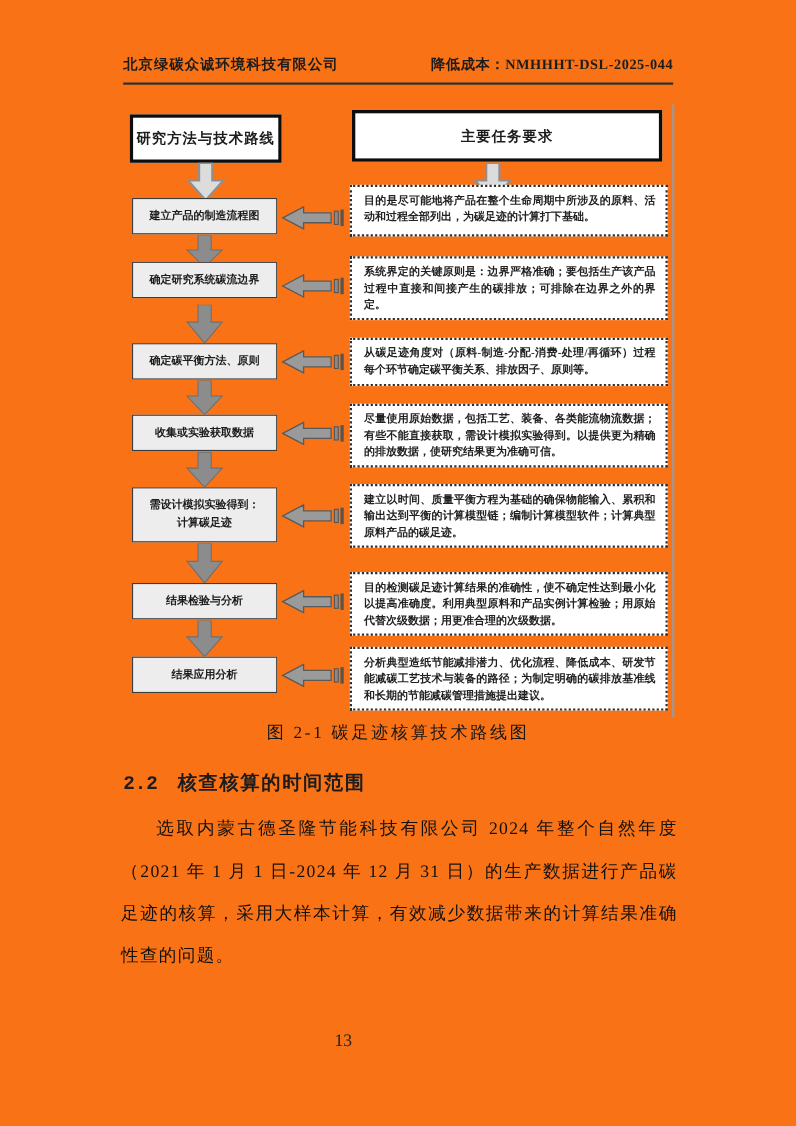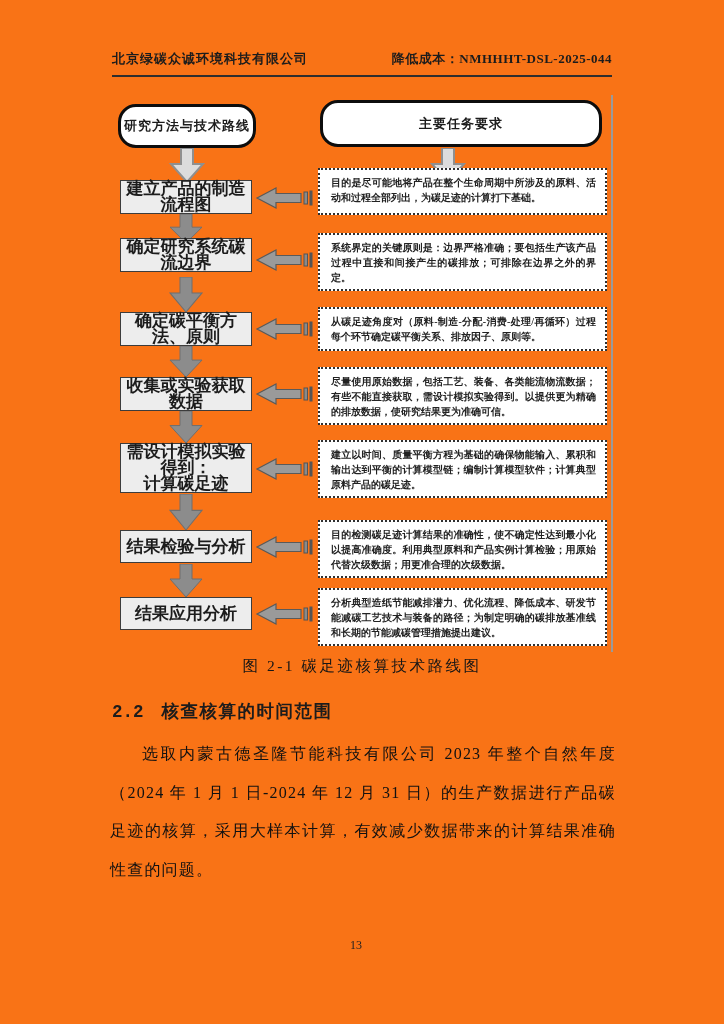--- a/index.html
+++ b/index.html
@@ -11,29 +11,29 @@
   
   .hdr {
     position:absolute; left:112px; top:50px; width:500px;
     display:flex; justify-content:space-between; align-items:baseline;
     font-weight:bold; font-size:13px; letter-spacing:1px;
   }
   .hdr .arch { letter-spacing:0.5px; }
   .hdr-rule { position:absolute; left:112px; top:75px; width:500px; height:2px; background:#2e2e2e; }
   
   .round-box {
-    position:absolute; background:#fff; border:3px solid #0d0d0d; border-radius:18px;
+    position:absolute; background:#fff; border:3px solid #0d0d0d; border-radius:0;
     display:flex; align-items:center; justify-content:center;
     font-weight:bold; font-size:13px; letter-spacing:1px;
   }
   .step-box {
     position:absolute; left:120px; width:132px; background:#ededed;
     border:1.5px solid #3c3c3c;
     display:flex; flex-direction:column; align-items:center; justify-content:center;
-    font-weight:bold; font-size:17px; line-height:16px; text-align:center;
+    font-weight:bold; font-size:10px; line-height:16px; text-align:center;
   }
   .task-box {
     position:absolute; left:318px; width:289px; background:#fff;
     border:2px dotted #2f2f2f; padding:5px 9px 4px 11px;
     font-weight:600; font-size:10px; line-height:15px; text-align:justify;
     color:#222;
   }
   .svgabs { position:absolute; }
   .vline { position:absolute; left:611px; top:95px; width:2px; height:557px; background:#9a9a9a; }
   .caption {
@@ -45,21 +45,21 @@
     position:absolute; left:112px; top:699px; font-size:17.5px; font-weight:bold; letter-spacing:1.5px;font-family:Liberation Mono, monospace;
   }
   .sec-h .num { margin-right:18px; letter-spacing:0; }
   .body-par {
     position:absolute; left:110px; top:735px; width:506px;
     font-size:16px; line-height:38.5px; letter-spacing:1.2px;
     text-indent:2em; text-align:justify; color:#111;
   }
   .pageno {
     position:absolute; left:0; top:938px; width:624px; text-align:center;
-    font-size:12px; color:#222;margin-left:44px;
+    font-size:16px; color:#222;
   }
 </style>
 </head>
 <body>
 
 <svg width="0" height="0" style="position:absolute">
   <defs>
     <g id="solid-down-arrow">
       <polygon points="12,0 24,0 24,15 34,15 18,33 2,15 12,15" fill="#8c8c8c" stroke="#6f6f6f" stroke-width="1"></polygon>
     </g>
@@ -179,17 +179,17 @@
       </svg>
     <div class="task-box" style="top:588px; min-height:50px;">分析典型造纸节能减排潜力、优化流程、降低成本、研发节能减碳工艺技术与装备的路径；为制定明确的碳排放基准线和长期的节能减碳管理措施提出建议。</div>
 
     <div class="caption">图 2-1  碳足迹核算技术路线图</div>
   </div>
 
   <div class="sec-h">
     <span class="num">2.2</span><span>核查核算的时间范围</span>
   </div>
 
-  <div class="body-par">选取内蒙古德圣隆节能科技有限公司 2023 年整个自然年度（2024 年 1 月 1 日-2024 年 12 月 31 日）的生产数据进行产品碳足迹的核算，采用大样本计算，有效减少数据带来的计算结果准确性查的问题。</div>
+  <div class="body-par">选取内蒙古德圣隆节能科技有限公司 2024 年整个自然年度（2021 年 1 月 1 日-2024 年 12 月 31 日）的生产数据进行产品碳足迹的核算，采用大样本计算，有效减少数据带来的计算结果准确性查的问题。</div>
 
   <div class="pageno">13</div>
 
 </div>
 
 </body></html>

